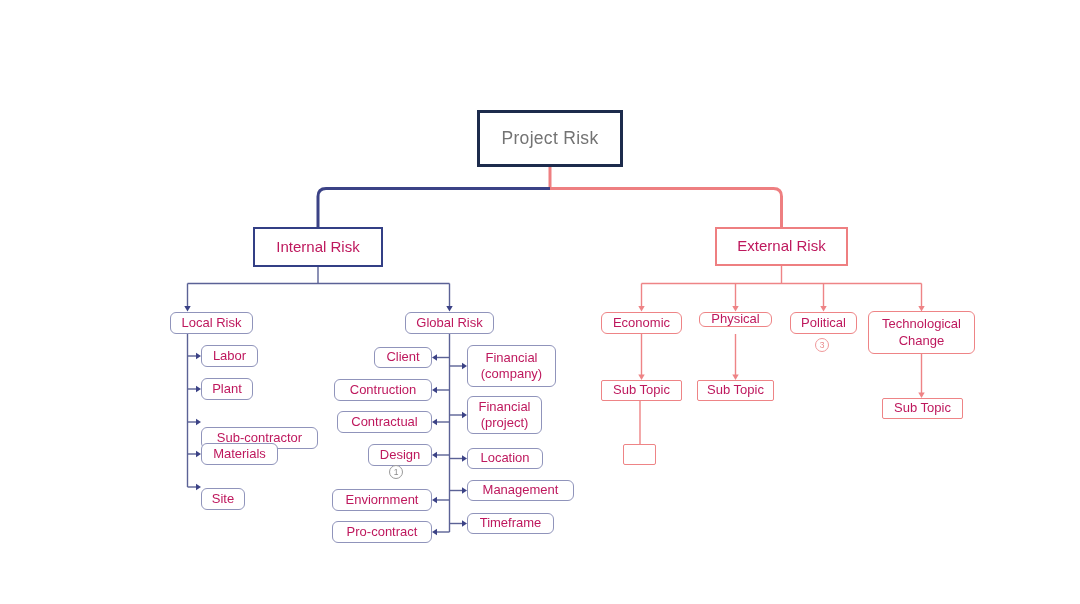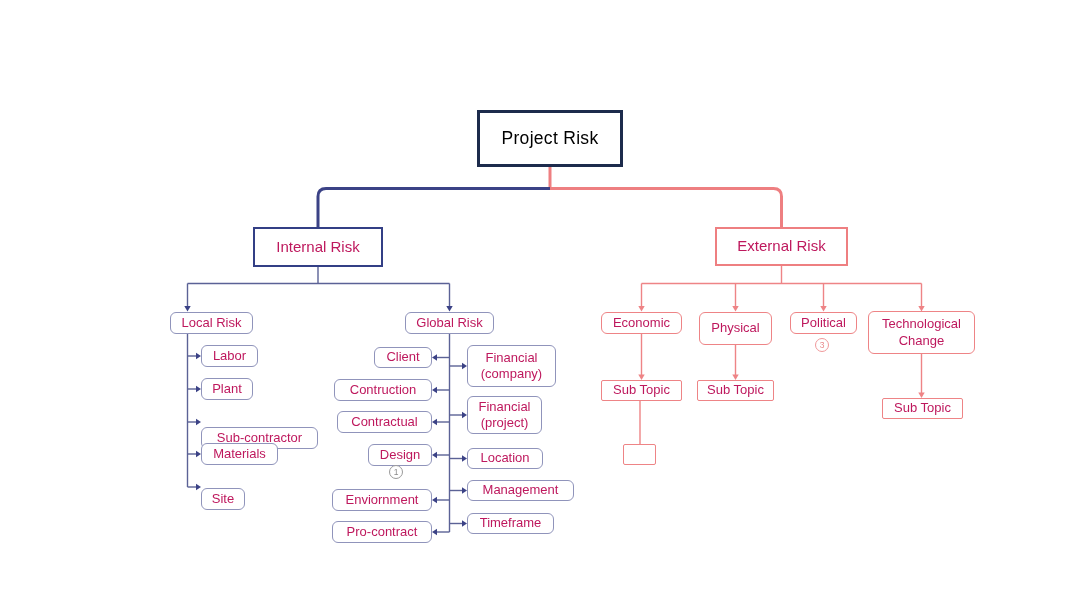--- a/index.html
+++ b/index.html
@@ -7,21 +7,21 @@
     position:relative;width:1080px;height:604px;background:#ffffff;overflow:hidden;
     font-family:"Liberation Sans","DejaVu Sans",sans-serif;color:#3a3a3a;
   }
   #wires{position:absolute;left:0;top:0;width:1080px;height:604px;}
   .node{
     position:absolute;display:flex;align-items:center;justify-content:center;
     text-align:center;background:#ffffff;box-sizing:border-box;line-height:1.25;
     color:#be185d;white-space:pre-line;
   }
   .root{
-    border:3px solid #1d2b4c;font-size:17.5px;letter-spacing:.3px;color:#000000;
+    border:3px solid #1d2b4c;font-size:17.5px;letter-spacing:.3px;color:#737373;
   }
   .lvl2-int{border:2.5px solid #333f85;font-size:15px;}
   .lvl2-ext{border:2.5px solid #ee7f81;font-size:15px;}
   .int-box{border:1.4px solid #9094bb;border-radius:6px;font-size:13px;}
   .ext-box{border:1.4px solid #ee8486;border-radius:6px;font-size:13px;}
   .ext-rect{border:1.2px solid #ee8486;border-radius:2px;font-size:13px;}
   .badge{
     position:absolute;width:14px;height:14px;border-radius:50%;background:#fff;
     display:flex;align-items:center;justify-content:center;font-size:8.5px;box-sizing:border-box;
   }
@@ -128,21 +128,21 @@
   <div class="node int-box" style="left:332px;top:489px;width:100px;height:22px;">Enviornment</div>
   <div class="node int-box" style="left:332px;top:521px;width:100px;height:22px;">Pro-contract</div>
 
   <div class="node int-box" style="left:467px;top:345px;width:89px;height:42px;padding:0 5px;">Financial (company)</div>
   <div class="node int-box" style="left:467px;top:396px;width:75px;height:38px;padding:0 5px;text-align:center;">Financial (project)</div>
   <div class="node int-box" style="left:467px;top:448px;width:76px;height:21px;">Location</div>
   <div class="node int-box" style="left:467px;top:480px;width:107px;height:21px;">Management</div>
   <div class="node int-box" style="left:467px;top:513px;width:87px;height:21px;">Timeframe</div>
 
   <div class="node ext-box" style="left:601px;top:312px;width:81px;height:22px;">Economic</div>
-  <div class="node ext-box" style="left:699px;top:312px;width:73px;height:33px;">Physical</div>
+  <div class="node ext-box" style="left:699px;top:312px;width:73px;height:15px;">Physical</div>
   <div class="node ext-box" style="left:790px;top:312px;width:67px;height:22px;">Political</div>
   <div class="badge badge-salmon" style="left:815px;top:338px;">3</div>
   <div class="node ext-box" style="left:868px;top:311px;width:107px;height:43px;padding:0 6px;">Technological Change</div>
 
   <div class="node ext-rect" style="left:601px;top:380px;width:81px;height:21px;">Sub Topic</div>
   <div class="node ext-rect" style="left:697px;top:380px;width:77px;height:21px;">Sub Topic</div>
   <div class="node ext-rect" style="left:882px;top:398px;width:81px;height:21px;">Sub Topic</div>
   <div class="node ext-rect" style="left:623px;top:444px;width:33px;height:21px;"></div>
 
 </div>

